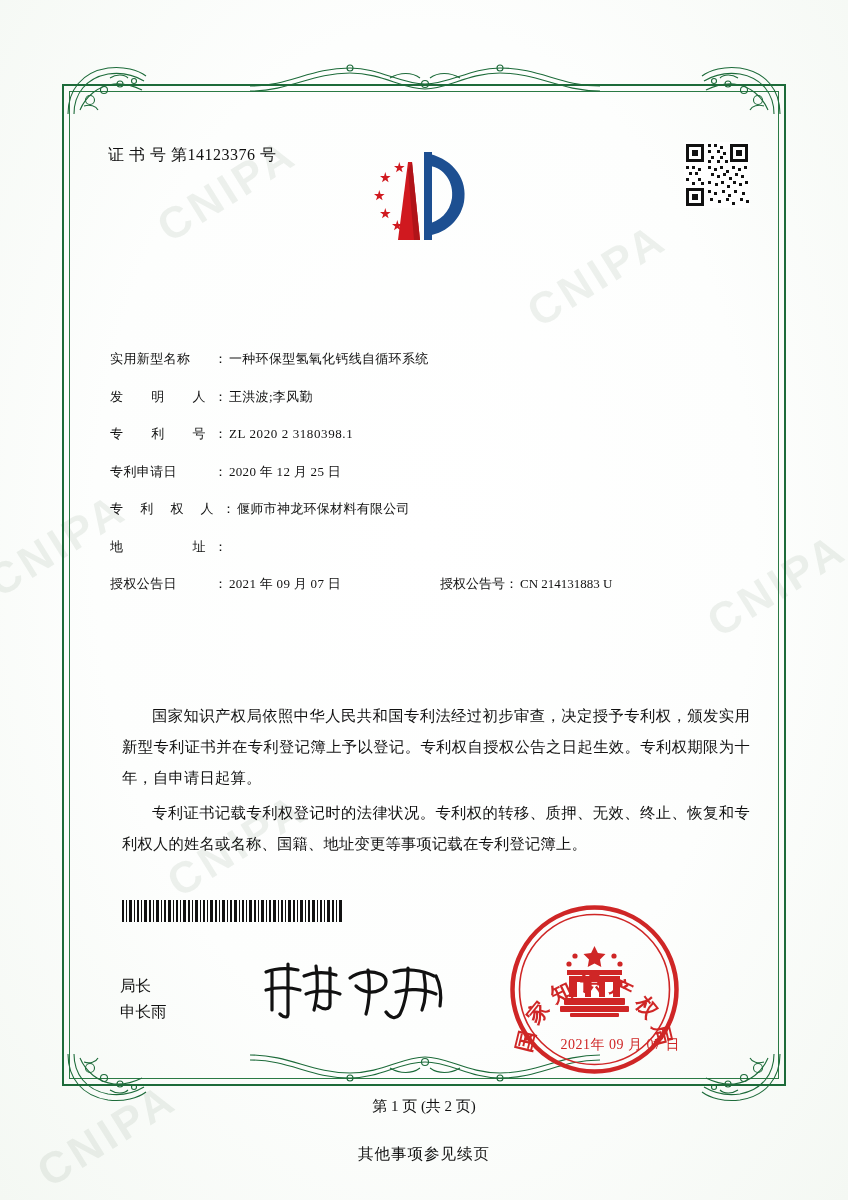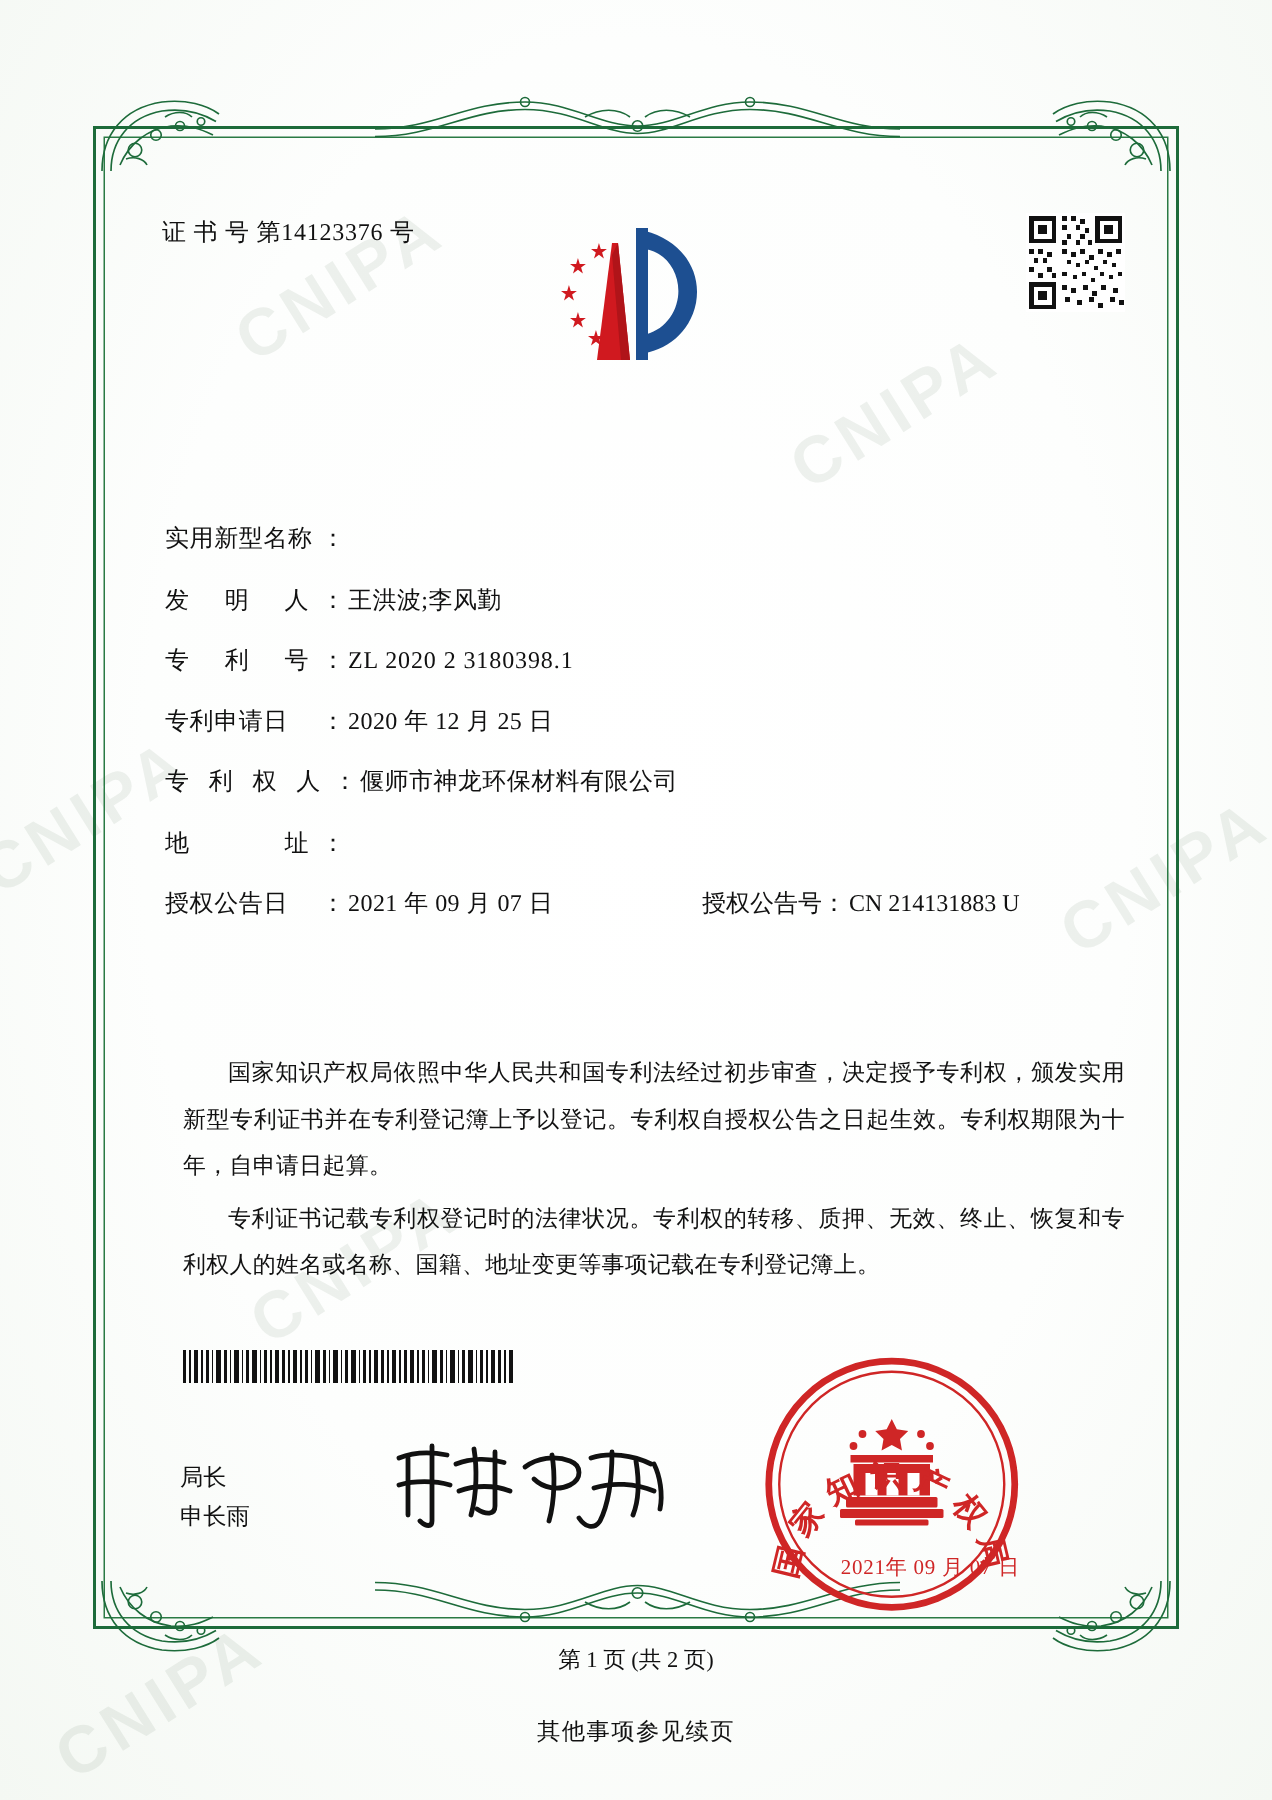--- a/index.html
+++ b/index.html
@@ -132,21 +132,21 @@
     color: #111;
     font-family: "DejaVu Serif", "Liberation Serif", serif;
   }
 
   
   .fields {
     position: absolute;
     left: 110px;
     top: 352px;
     width: 640px;
-    font-size: 16px;
+    font-size: 13px;
     line-height: 1;
     color: #111;
   }
   .field-row {
     display: flex;
     align-items: baseline;
     margin-bottom: 24.5px;
   }
   .f-label {
     width: 104px;
@@ -164,21 +164,21 @@
   .f-colon { margin-right: 2px; }
   .f-value { flex: 1; letter-spacing: 0.3px; }
   .f-value.mono { font-family: "Liberation Serif", serif; letter-spacing: 0.6px; }
 
   .row-dual {
     display: flex;
     align-items: baseline;
     margin-bottom: 24.5px;
   }
   .dual-left { display: flex; align-items: baseline; width: 330px; }
-  .dual-right { display: flex; align-items: baseline; margin-left: 28px; }
+  .dual-right { display: flex; align-items: baseline; }
 
   
   .paras {
     position: absolute;
     left: 110px;
     top: 700px;
     width: 640px;
     font-size: 15.3px;
     line-height: 31px;
     color: #111;
@@ -438,20 +438,21 @@
       </g>
     </svg>
   </div>
 
 
   <div class="fields">
 
     <div class="field-row">
       <span class="f-label"><span>实用新型名称</span></span>
       <span class="f-colon">：</span>
+      <span class="f-value">一种环保型氢氧化钙线自循环系统</span>
     </div>
 
     <div class="field-row">
       <span class="f-label spread">
         <span>发</span>
         <span>明</span>
         <span>人</span>
       </span>
       <span class="f-colon">：</span>
       <span class="f-value">王洪波;李风勤</span>

